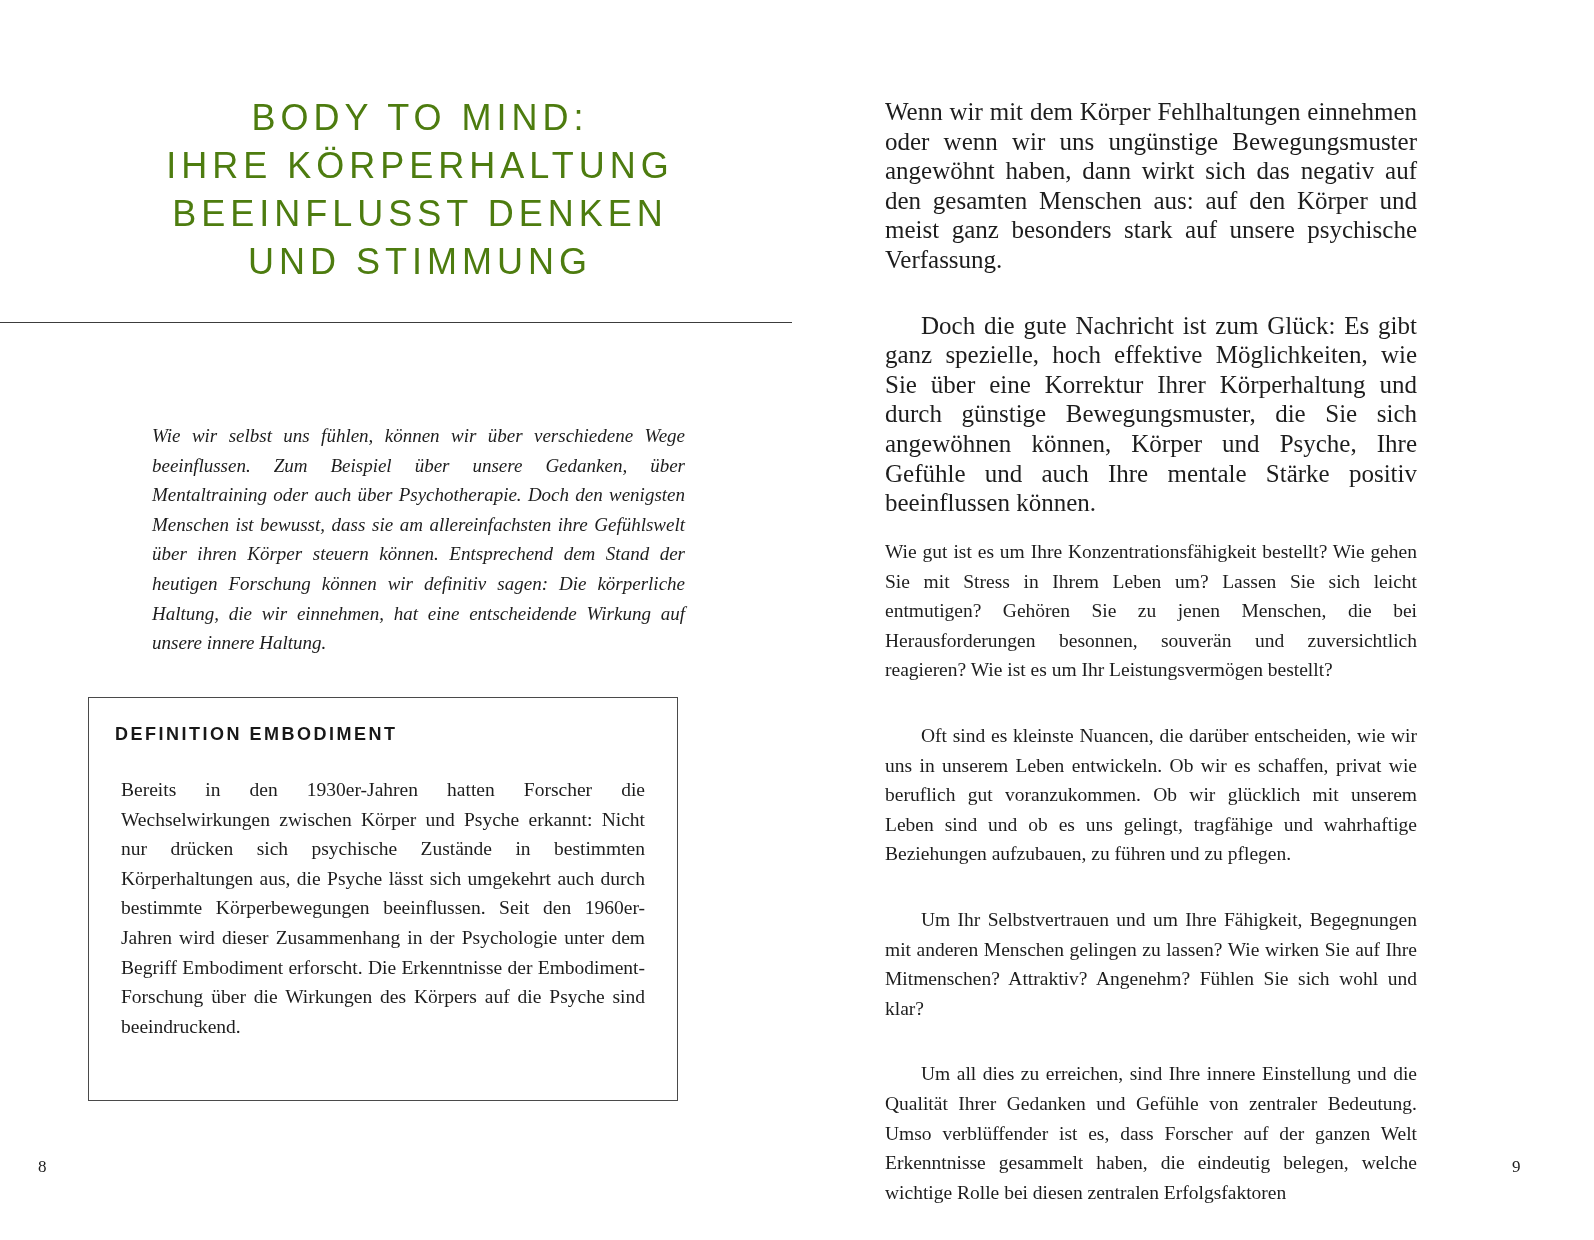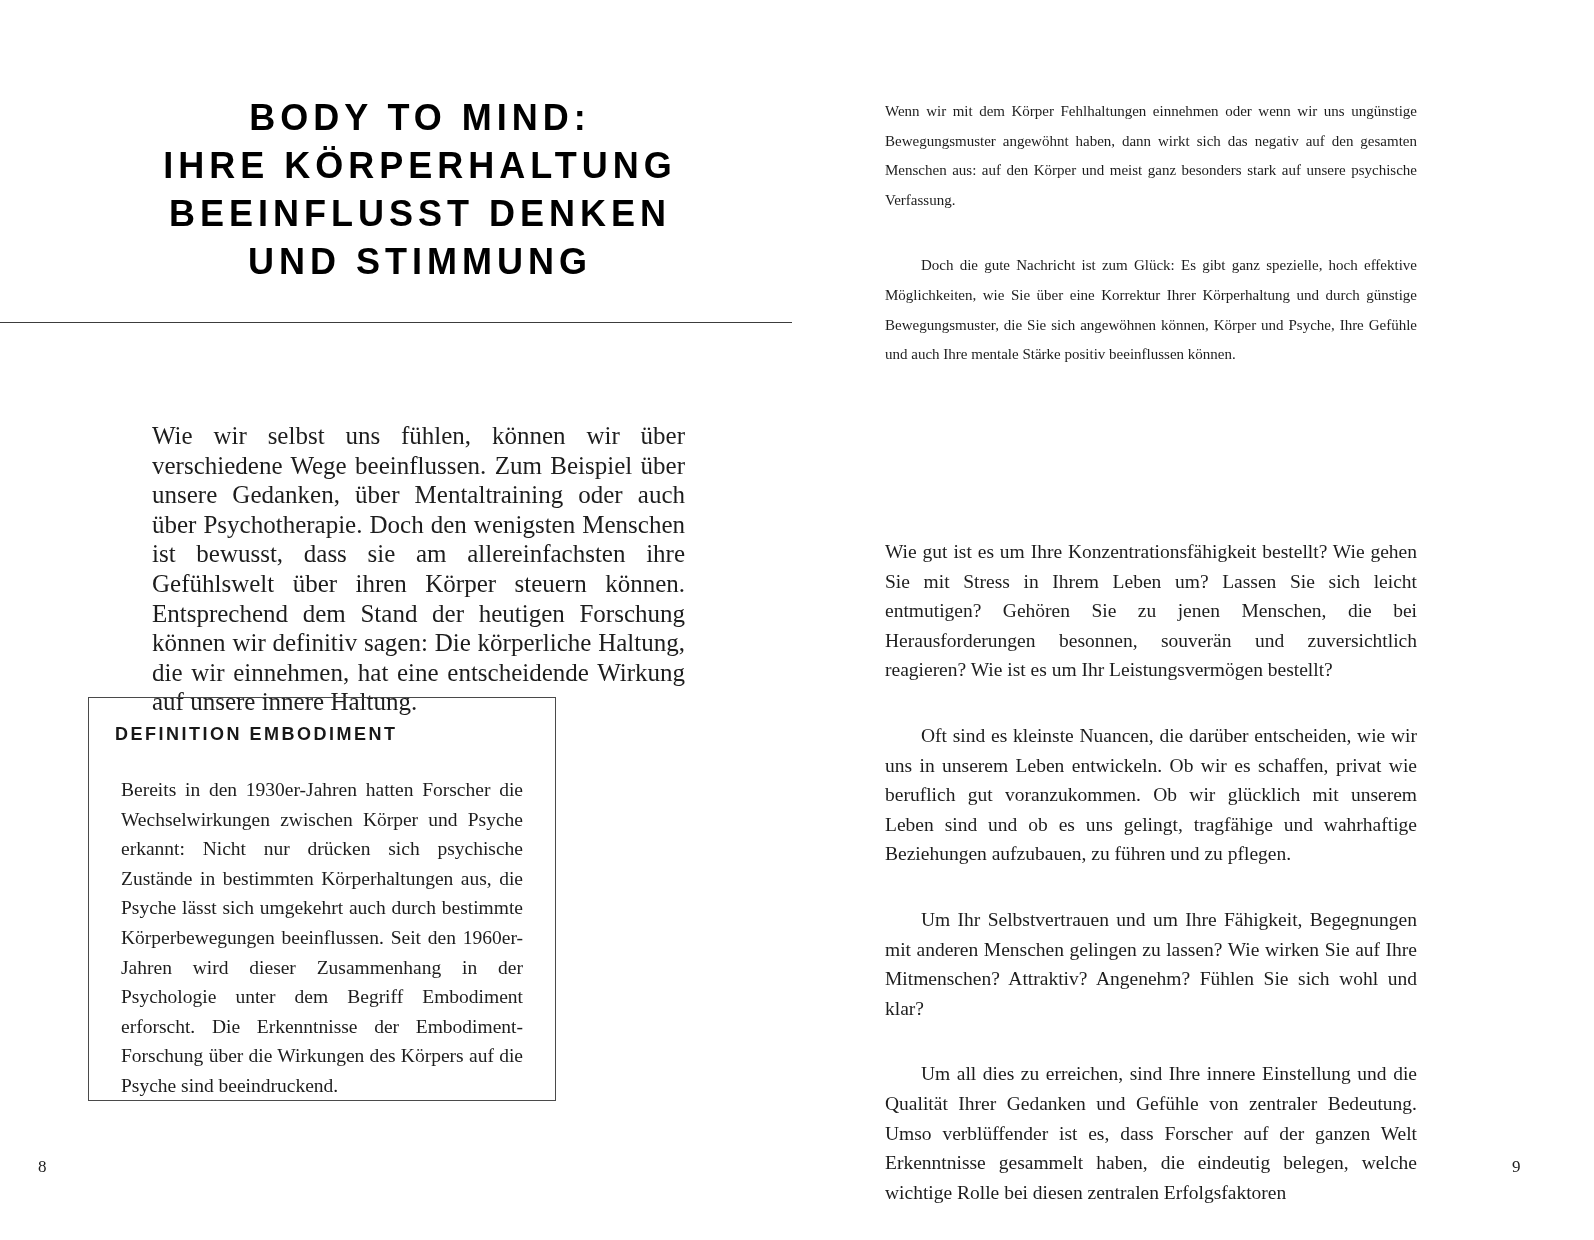--- a/index.html
+++ b/index.html
@@ -17,48 +17,49 @@
     overflow: hidden;
   }
   
   .book-title {
     position: absolute;
     top: 94px;
     left: 100px;
     width: 640px;
     text-align: center;
     font-family: "Liberation Sans", sans-serif;
-    font-weight: bold;
+    font-weight: normal;
     font-size: 36px;
     letter-spacing: 5px;
     line-height: 48px;
-    color: #000000;
+    color: #4d7c0f;
   }
   .divider-rule {
     position: absolute;
     top: 322px;
     left: 0;
     width: 792px;
     height: 0;
     border-top: 1px solid #3c3c3c;
   }
   .intro-paragraph {
     position: absolute;
     top: 421px;
     left: 152px;
     width: 533px;
-    font-size: 25px;
+    font-size: 19px;
     line-height: 29.6px;
     text-align: justify;
+    font-style: italic;
   }
   .definition-box {
     position: absolute;
     top: 697px;
     left: 88px;
-    width: 468px;
+    width: 590px;
     height: 404px;
     box-sizing: border-box;
     border: 1px solid #4a4a4a;
     padding: 26px 26px 30px 26px;
   }
   .definition-heading {
     font-family: "Liberation Sans", sans-serif;
     font-weight: bold;
     font-size: 18px;
     letter-spacing: 2.5px;
@@ -70,21 +71,21 @@
     line-height: 29.6px;
     text-align: justify;
     margin: 6px;
   }
   
   .right-opening {
     position: absolute;
     top: 97px;
     left: 885px;
     width: 532px;
-    font-size: 15px;
+    font-size: 25px;
     line-height: 29.6px;
     text-align: justify;
   }
   .section-heading {
     position: absolute;
     top: 458px;
     left: 885px;
     width: 532px;
     text-align: center;
     font-family: "Liberation Sans", sans-serif;

